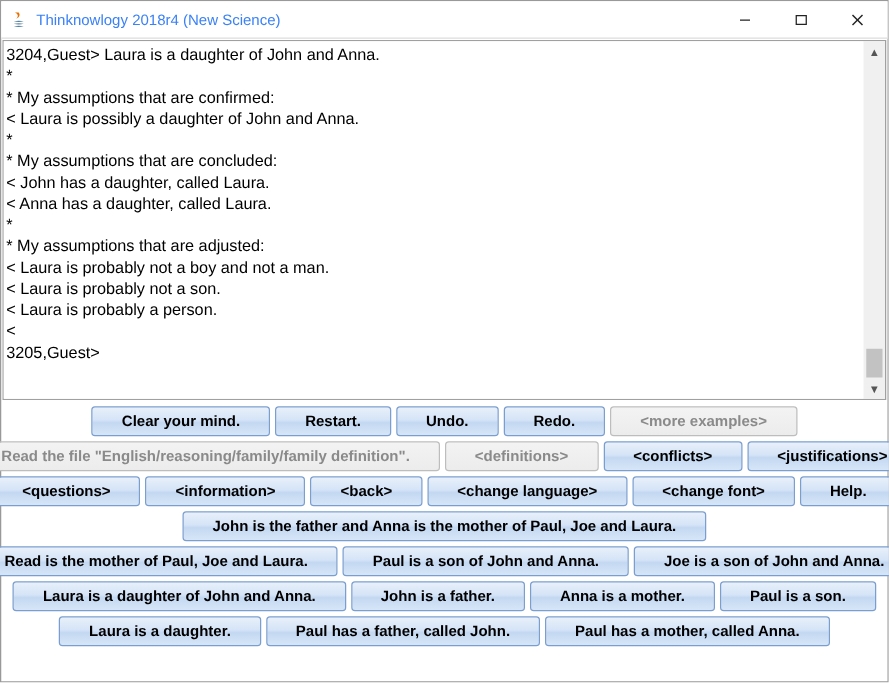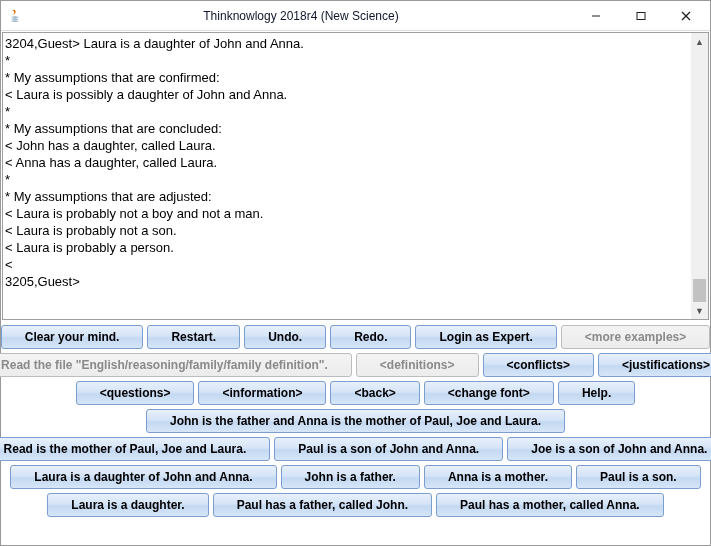--- a/index.html
+++ b/index.html
@@ -10,21 +10,21 @@
     width: 711px;
     height: 546px;
     overflow: hidden;
   }
   .window { width: 711px; height: 546px; border: 1px solid #999; display: flex; flex-direction: column; }
   .titlebar {
     height: 30px; background: #fff; display: flex; align-items: center;
     border-bottom: 1px solid #ddd; padding: 0 2px 0 6px;
   }
   .titlebar .icon { width: 16px; height: 16px; margin-right: 6px; display:flex; align-items:center; justify-content:center;}
-  .titlebar .title { flex: 1; font-size: 12px; color: #0f172a; text-align: center; }
+  .titlebar .title { flex: 1; font-size: 12px; color: #3b82f6; }
   .titlebar .tbtns { display: flex; }
   .titlebar .tbtn { width: 45px; height: 29px; display: flex; align-items: center; justify-content: center; font-size: 11px; color: #222; }
   .content { flex: 1; display: flex; flex-direction: column; }
   .textwrap { flex: 0 0 auto; height: 288px; display:flex; border: 1px solid #a0a0a0; margin:1px;}
   .textarea {
     flex:1; padding: 2px 2px; font-family: "Segoe UI", Tahoma, Arial, sans-serif;
     font-size: 13px; line-height: 17px; color: #000; white-space: pre; overflow: hidden; background:#fff;
   }
   .scrollbar { width: 17px; background: #f0f0f0; display:flex; flex-direction:column; }
   .sbtn { height: 17px; background:#f0f0f0; display:flex; align-items:center; justify-content:center; font-size:9px; color:#555;}
@@ -99,33 +99,33 @@
         <div class="sbtn">▼</div>
       </div>
     </div>
 
     <div class="buttons">
       <div class="brow">
         <button class="btn">Clear your mind.</button>
         <button class="btn">Restart.</button>
         <button class="btn">Undo.</button>
         <button class="btn">Redo.</button>
-        <button class="btn">Login as Expert.</button>
         <button class="btn disabled">&lt;more examples&gt;</button>
       </div>
       <div class="brow">
         <button class="btn disabled">Read the file "English/reasoning/family/family definition".</button>
         <button class="btn disabled">&lt;definitions&gt;</button>
         <button class="btn">&lt;conflicts&gt;</button>
         <button class="btn">&lt;justifications&gt;</button>
       </div>
       <div class="brow">
         <button class="btn">&lt;questions&gt;</button>
         <button class="btn">&lt;information&gt;</button>
         <button class="btn">&lt;back&gt;</button>
+        <button class="btn">&lt;change language&gt;</button>
         <button class="btn">&lt;change font&gt;</button>
         <button class="btn">Help.</button>
       </div>
       <div class="brow">
         <button class="btn">John is the father and Anna is the mother of Paul, Joe and Laura.</button>
       </div>
       <div class="brow">
         <button class="btn">Read is the mother of Paul, Joe and Laura.</button>
         <button class="btn">Paul is a son of John and Anna.</button>
         <button class="btn">Joe is a son of John and Anna.</button>

